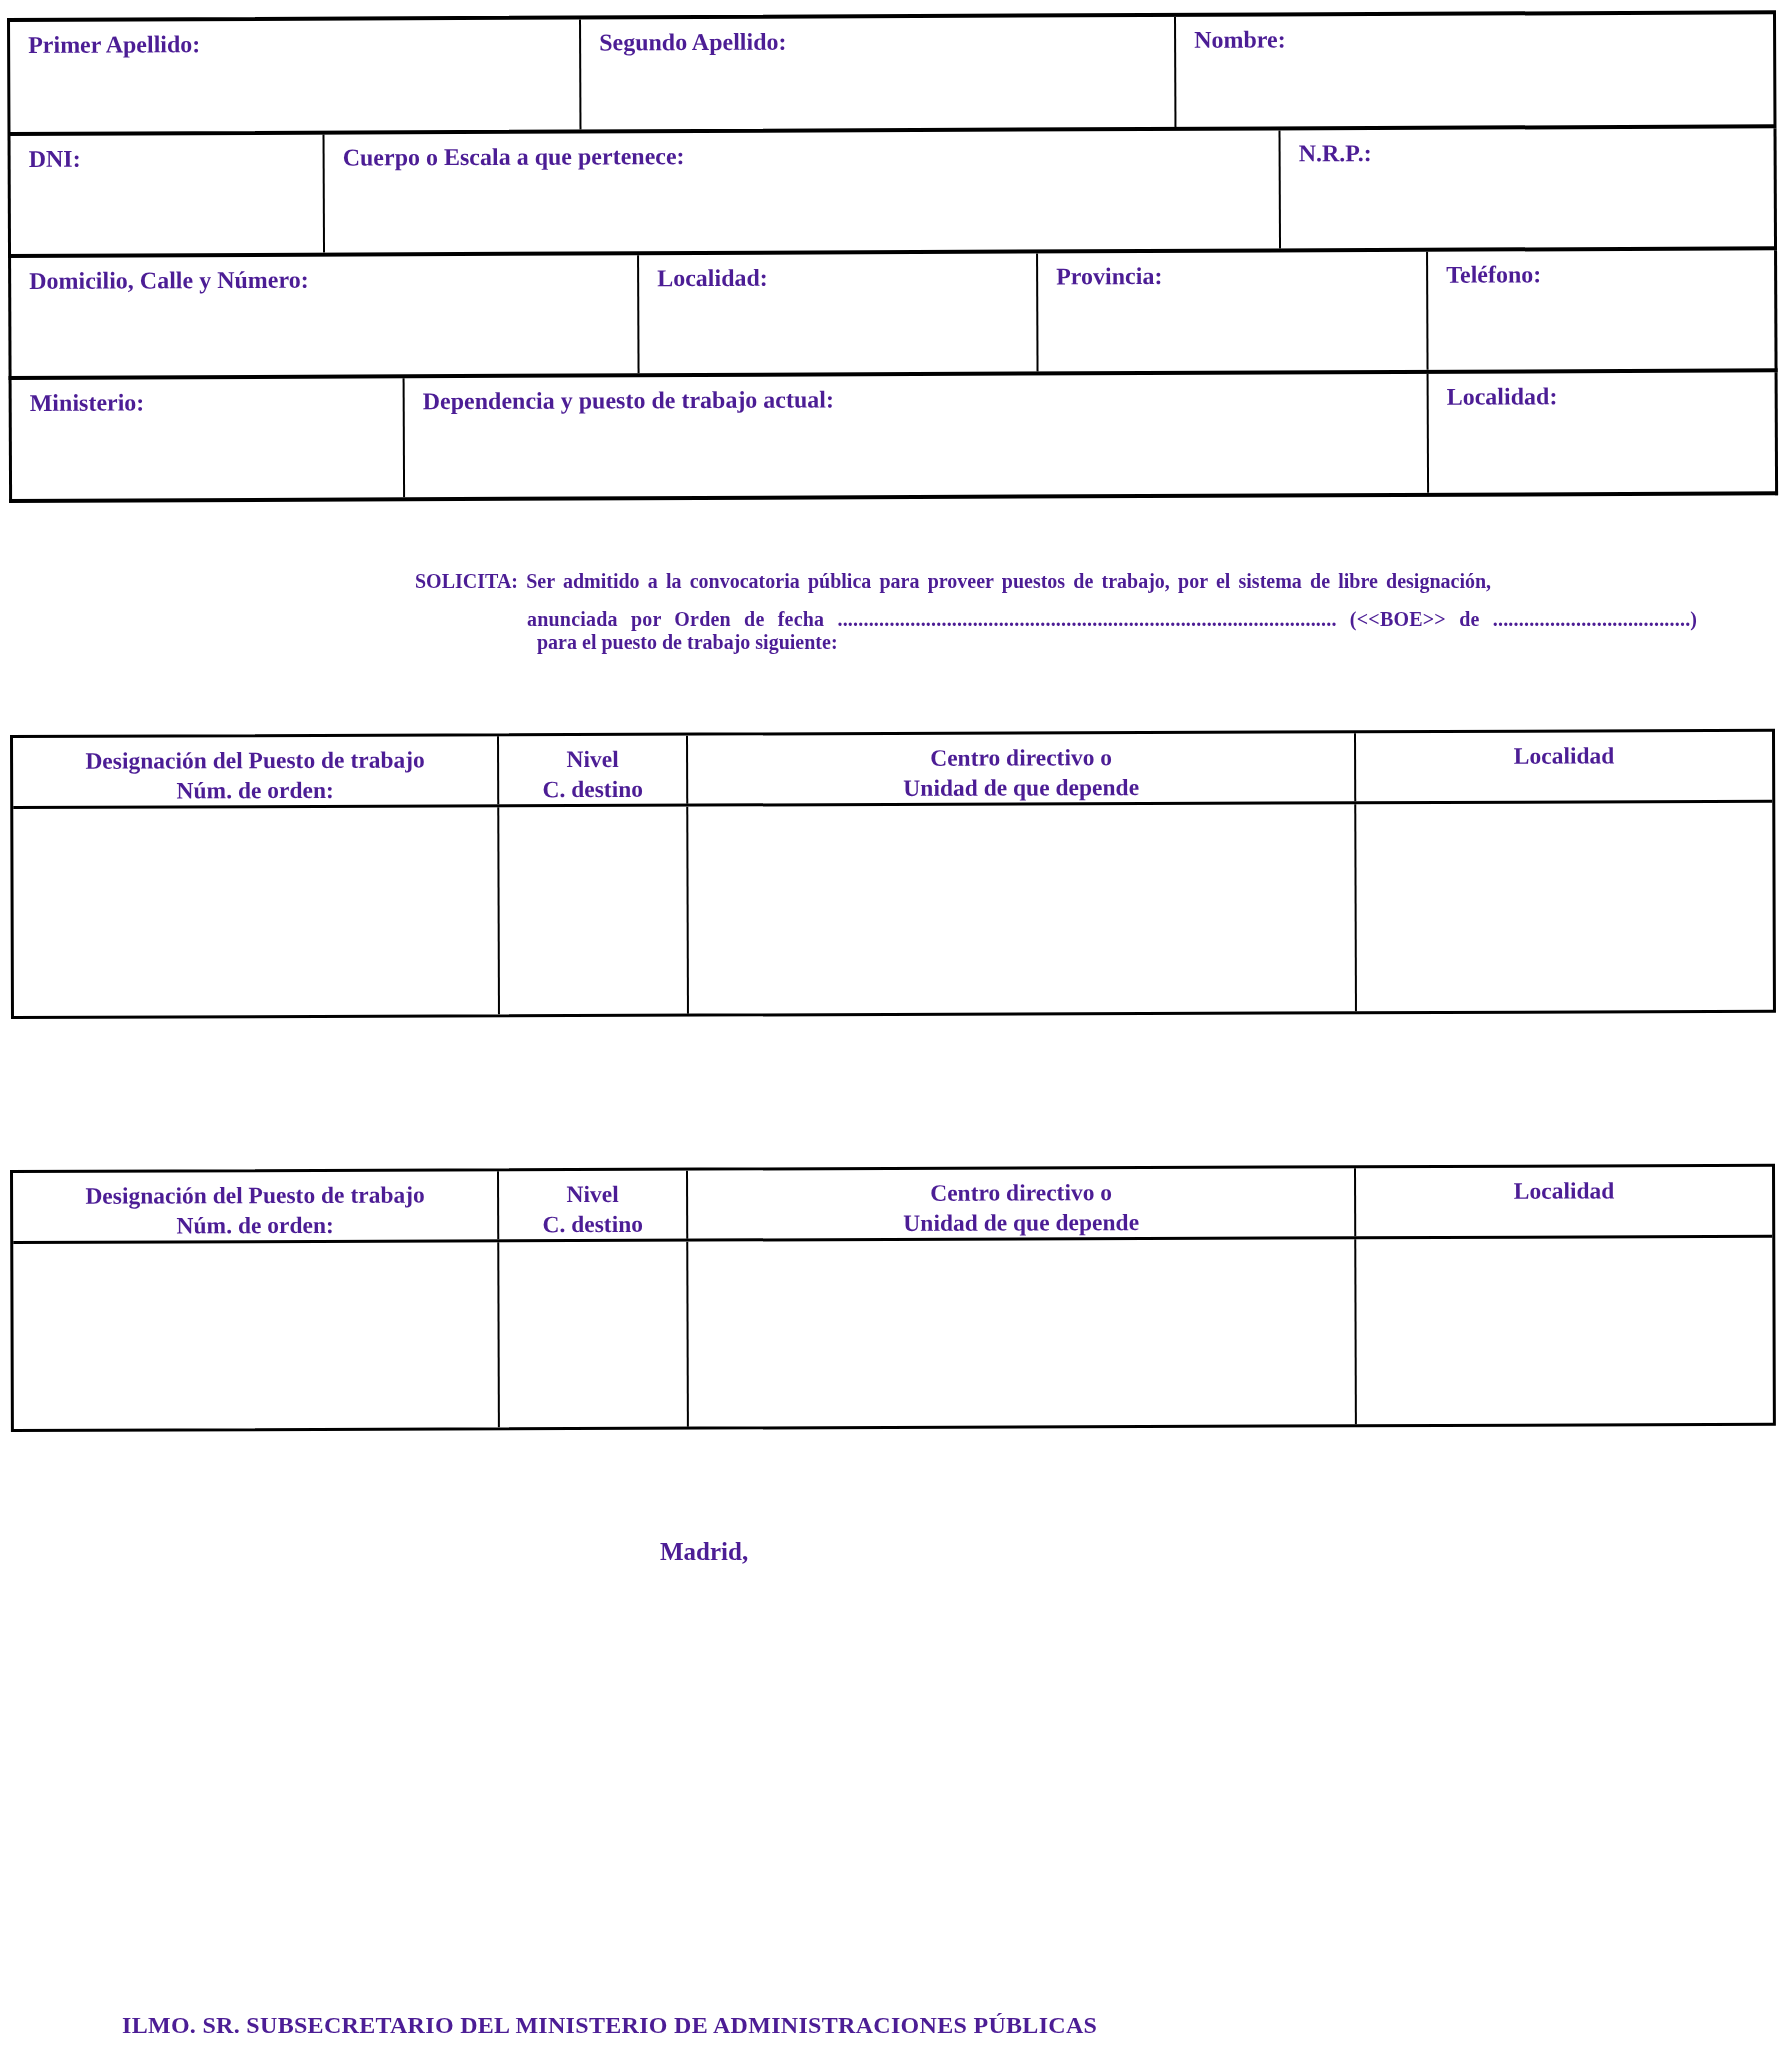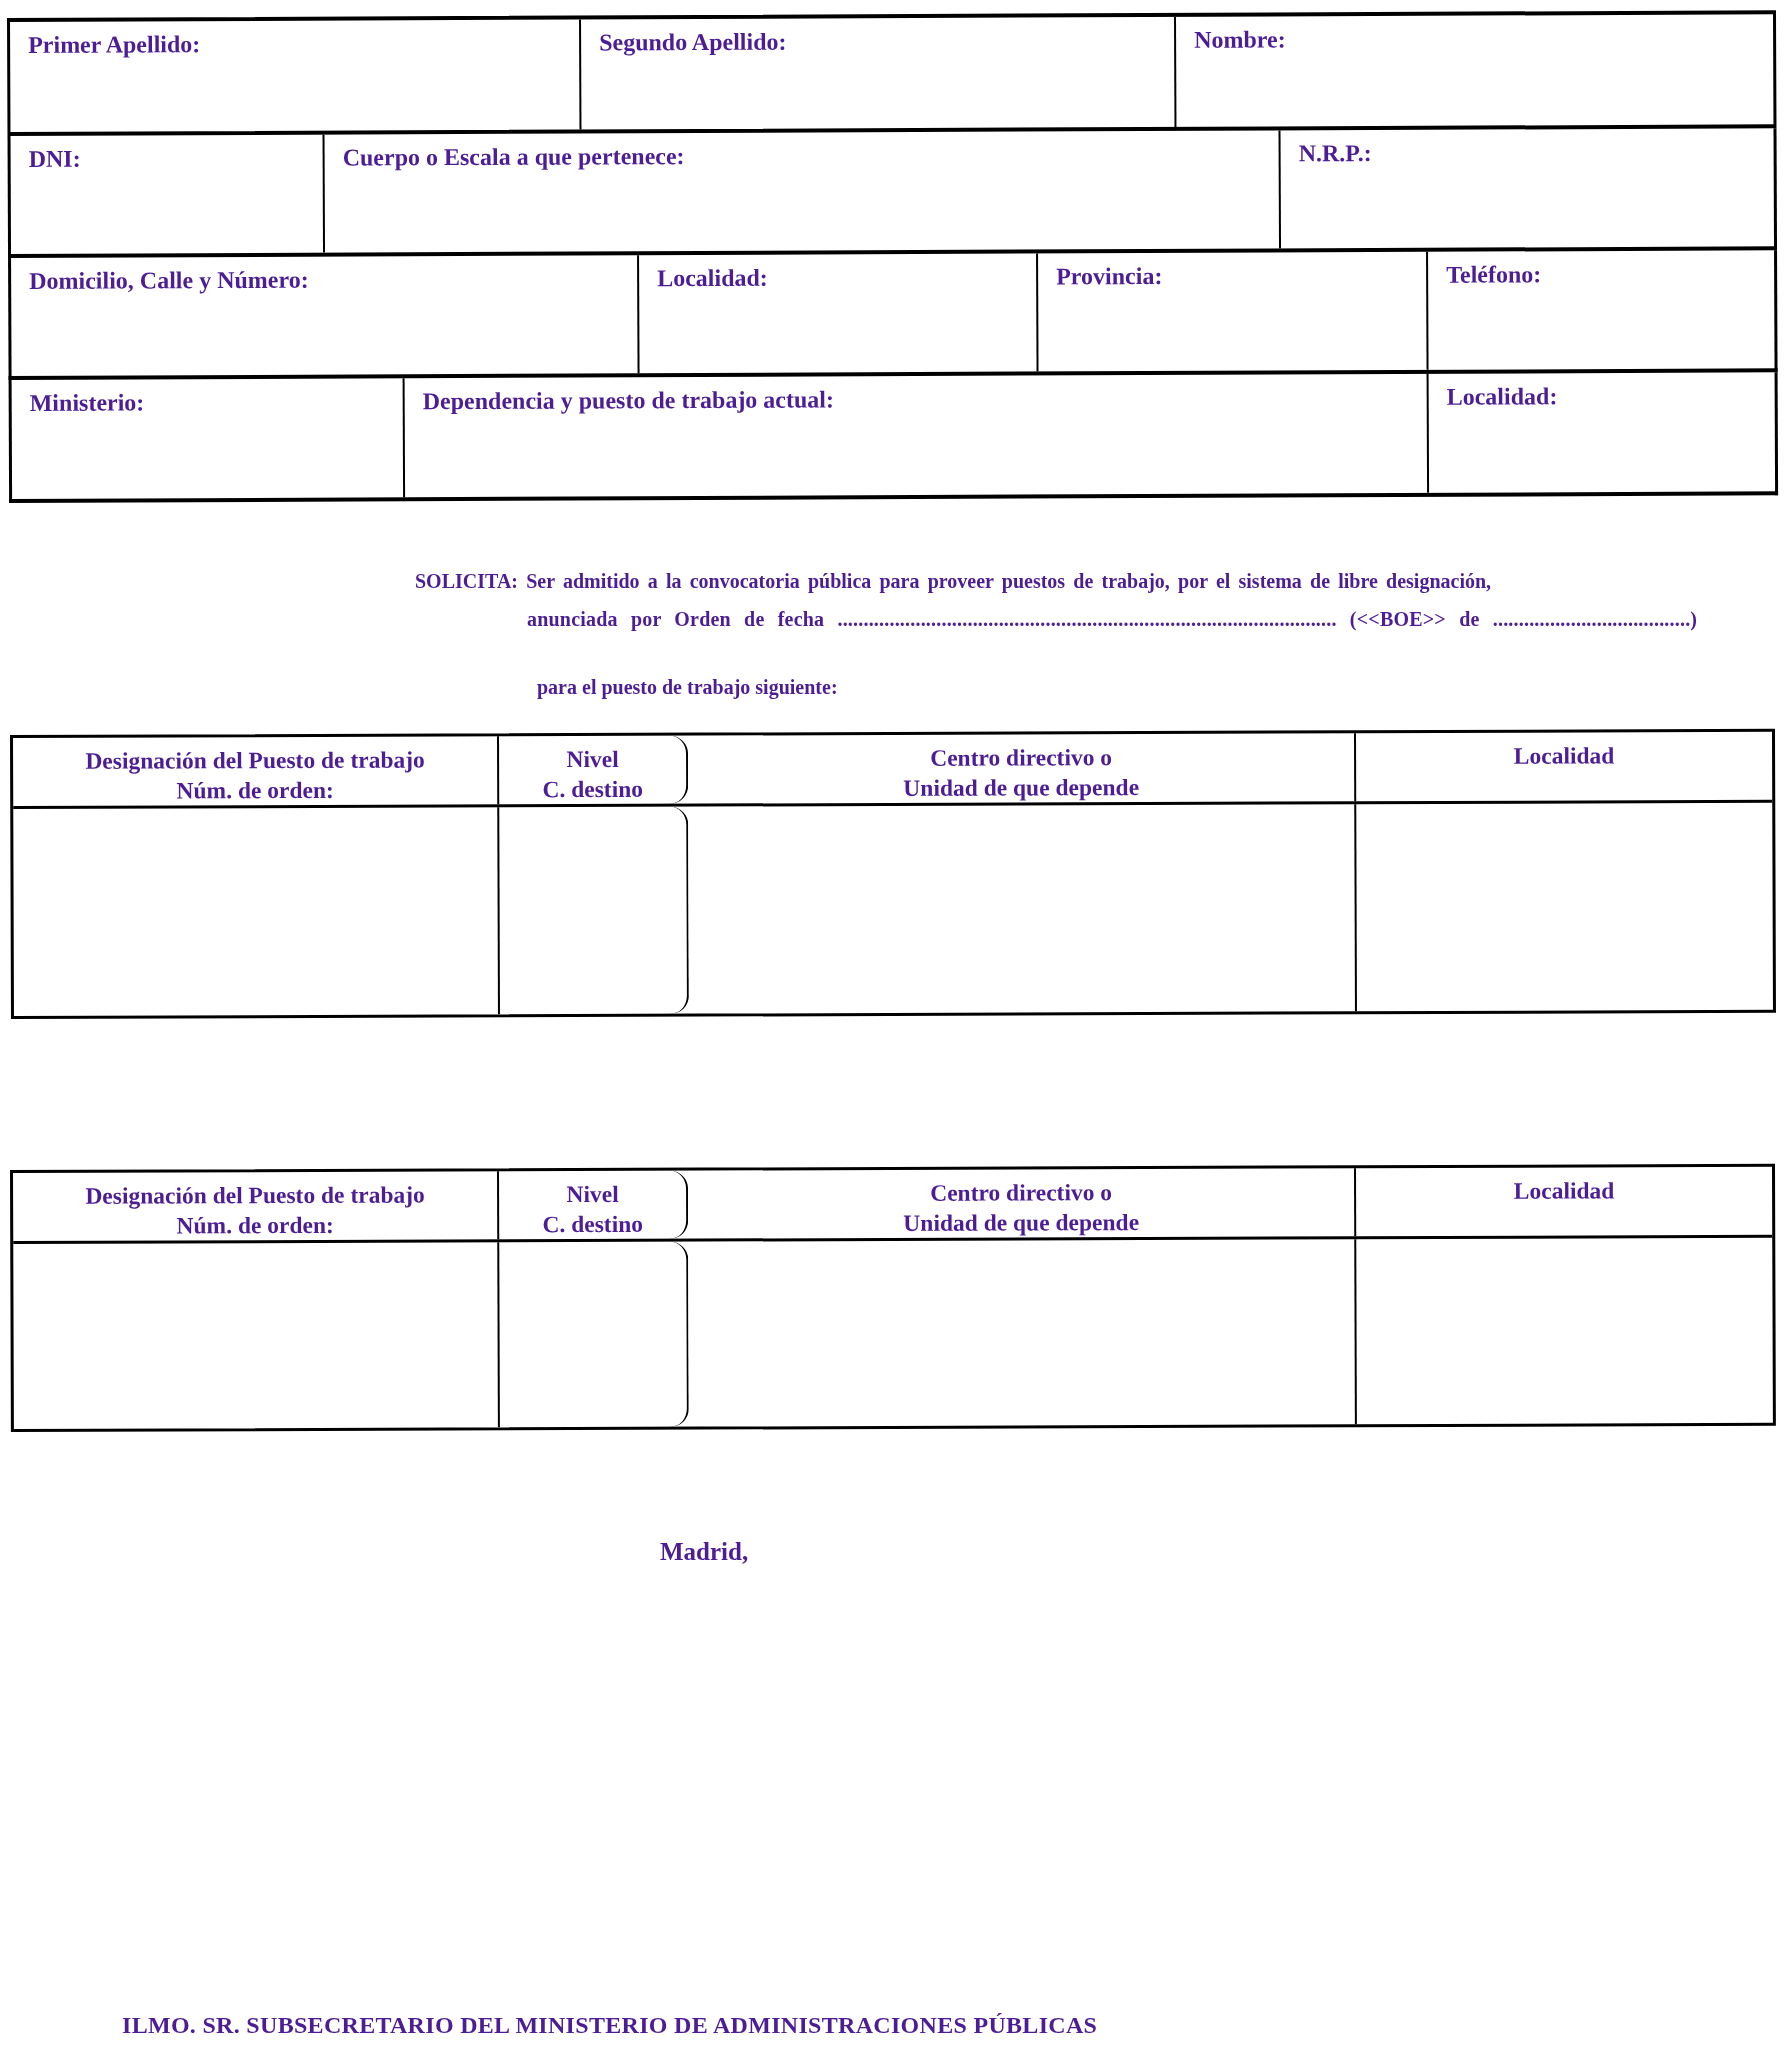--- a/index.html
+++ b/index.html
@@ -39,21 +39,21 @@
     font-weight: 700;
     font-size: 24px;
     line-height: 27.5px;
     overflow: hidden;
   }
   .pcell.last { border-right: none; flex: 1 1 auto; }
   
   .sline { position: absolute; font-weight: 700; font-size: 20px; white-space: nowrap; }
   .sline1 { left: 415px; top: 570px;  word-spacing: 3.2px; }
   .sline2 { left: 527px; top: 608px;  word-spacing: 8px; letter-spacing: 0.2px; }
-  .sline3 { left: 537px; top: 676px; }
+  .sline3 { left: 537px; top: 631px; }
   
   .ptable {
     position: absolute;
     left: 9.7px;
     width: 1765px;
     box-sizing: border-box;
     border: 3.2px solid #000;
     transform: rotate(-0.2deg);
     transform-origin: 0 0;
   }
@@ -67,21 +67,21 @@
     box-sizing: border-box;
     border-right: 2.4px solid #000;
     text-align: center;
     padding-top: 8px;
     font-weight: 700;
     font-size: 23.5px;
     line-height: 30px;
     overflow: hidden;
   }
   .tcell.cw1 { width: 486px; }
-  .tcell.cw2 { width: 189px; border-radius: 18px; }
+  .tcell.cw2 { width: 189px; }
   .tcell.cw3 { width: 668px; }
   .tcell.cw4 { border-right: none; flex: 1 1 auto; }
   .tcell .hl { display: block; }
   .tbodycell { border-right: 2.4px solid #000; box-sizing: border-box; }
   .tbodycell.cw4 { border-right: none; }
   
   .otros {
     position: absolute; left: 61px; top: 1084px;
     font-weight: 700; font-size: 23.5px; white-space: nowrap;
   }

